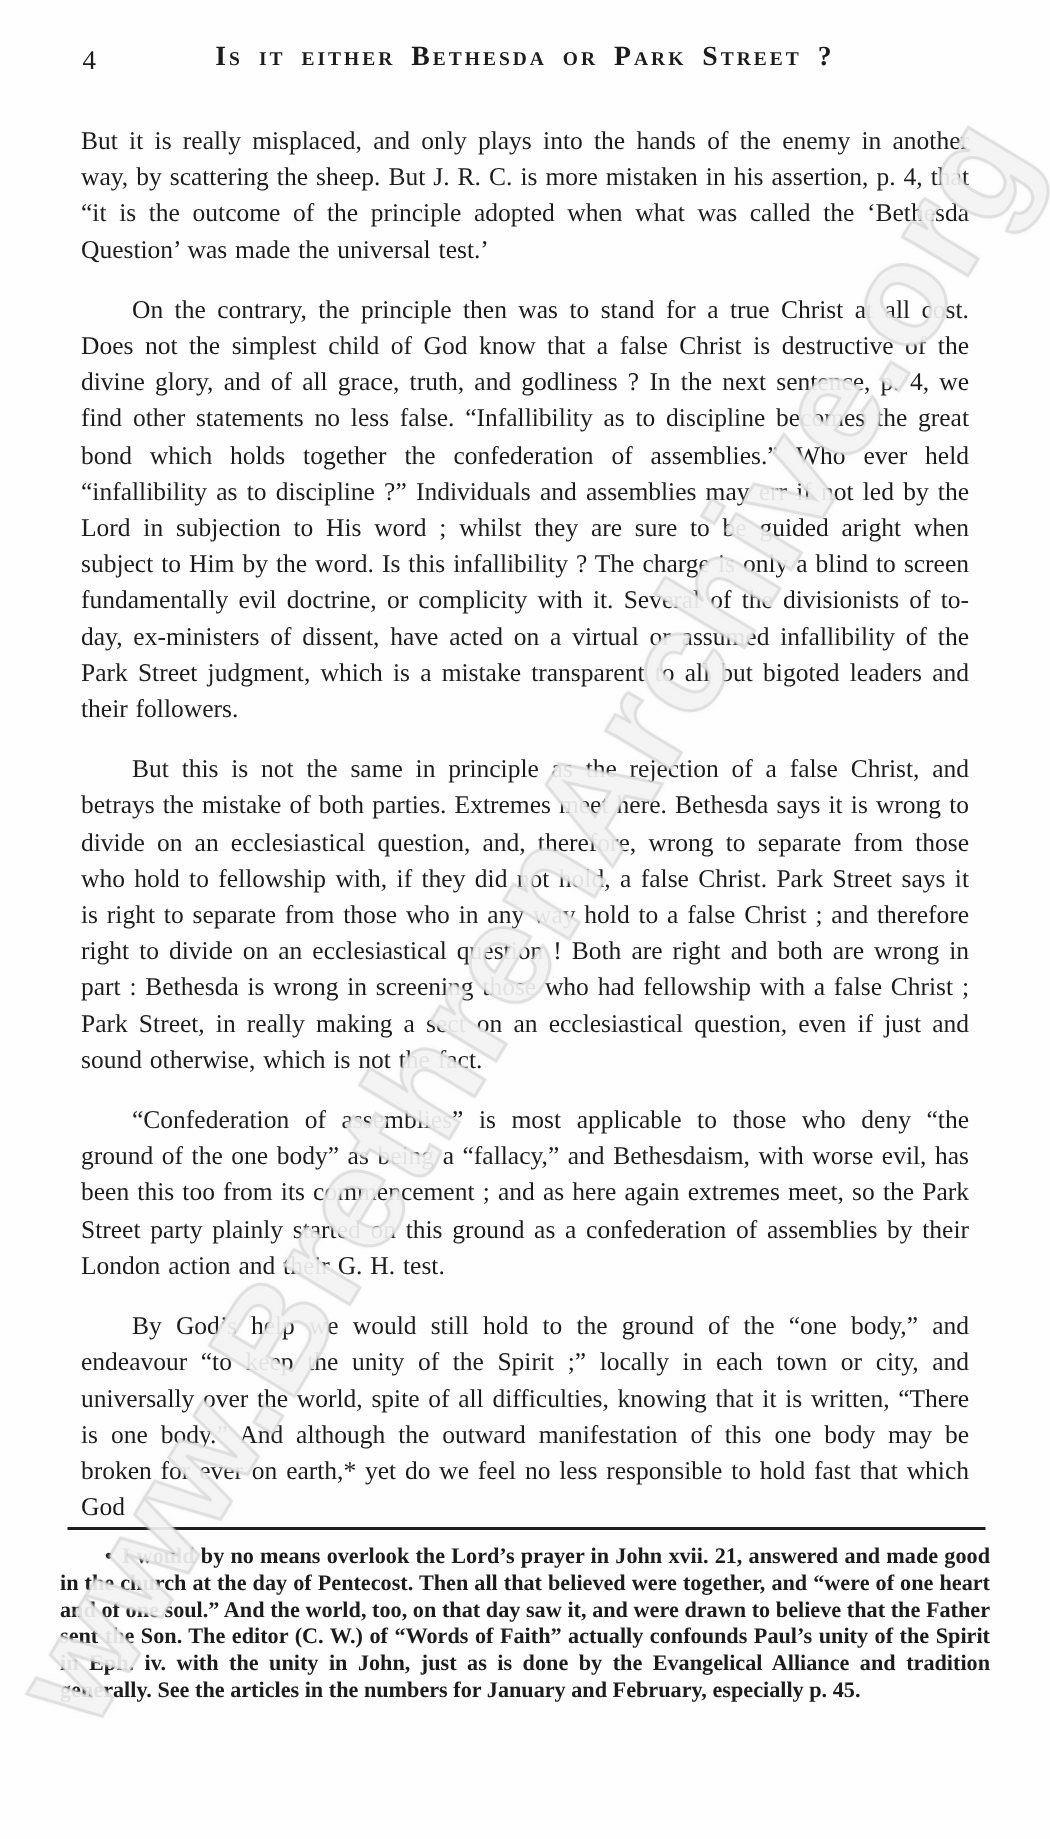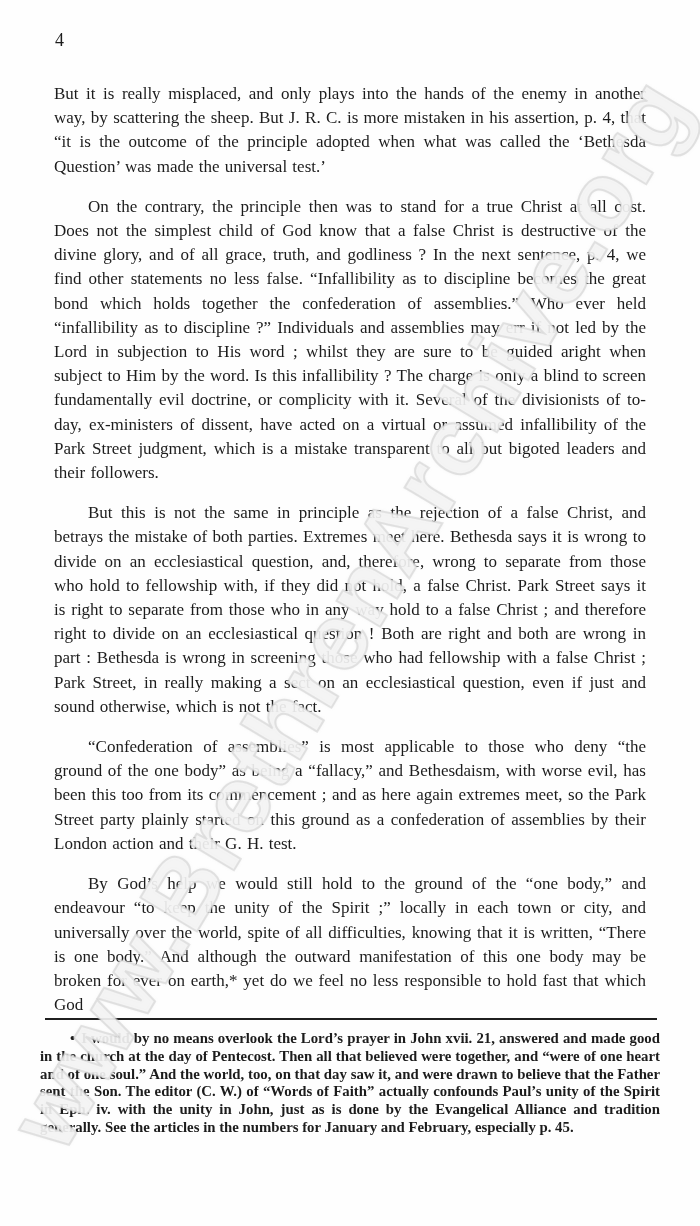--- a/index.html
+++ b/index.html
@@ -85,20 +85,21 @@
 </style>
 </head>
 <body>
 
 <div class="page">
 
   <div class="watermark">www.BrethrenArchive.org</div>
 
   <div class="running-head">
     <span class="pageno">4</span>
+    <h1 class="title">Is it either Bethesda or Park Street ?</h1>
   </div>
 
   <div class="body-text">
     <p>But it is really misplaced, and only plays into the hands of the enemy in another way, by scattering the sheep.  But J. R. C. is more mistaken in his assertion, p. 4, that “it is the outcome of the principle adopted when what was called the ‘Bethesda Question’ was made the universal test.’</p>
     <p class="ind">On the contrary, the principle then was to stand for a true Christ at all cost.  Does not the simplest child of God know that a false Christ is destructive of the divine glory, and of all grace, truth, and godliness ?  In the next sentence, p. 4, we find other statements no less false.  “Infallibility as to discipline becomes the great bond which holds together the confederation of assemblies.”  Who ever held “infallibility as to discipline ?”  Individuals and assemblies may err if not led by the Lord in subjection to His word ; whilst they are sure to be guided aright when subject to Him by the word.  Is this infallibility ?  The charge is only a blind to screen fundamentally evil doctrine, or complicity with it.  Several of the divisionists of to-day, ex-ministers of dissent, have acted on a virtual or assumed infallibility of the Park Street judgment, which is a mistake transparent to all but bigoted leaders and their followers.</p>
     <p class="ind">But this is not the same in principle as the rejection of a false Christ, and betrays the mistake of both parties.  Extremes meet here. Bethesda says it is wrong to divide on an ecclesiastical question, and, therefore, wrong to separate from those who hold to fellowship with, if they did not hold, a false Christ.  Park Street says it is right to separate from those who in any way hold to a false Christ ; and therefore right to divide on an ecclesiastical question !  Both are right and both are wrong in part :  Bethesda is wrong in screening those who had fellowship with a false Christ ;  Park Street, in really making a sect on an ecclesiastical question, even if just and sound otherwise, which is not the fact.</p>
     <p class="ind">“Confederation of assemblies” is most applicable to those who deny “the ground of the one body” as being a “fallacy,” and Bethesdaism, with worse evil, has been this too from its commencement ; and as here again extremes meet, so the Park Street party plainly started on this ground as a confederation of assemblies by their London action and their G. H. test.</p>
     <p class="ind">By God’s help we would still hold to the ground of the “one body,” and endeavour “to keep the unity of the Spirit ;” locally in each town or city, and universally over the world, spite of all difficulties, knowing that it is written, “There is one body.”  And although the outward manifestation of this one body may be broken for ever on earth,* yet do we feel no less responsible to hold fast that which God</p>
   </div>
 

